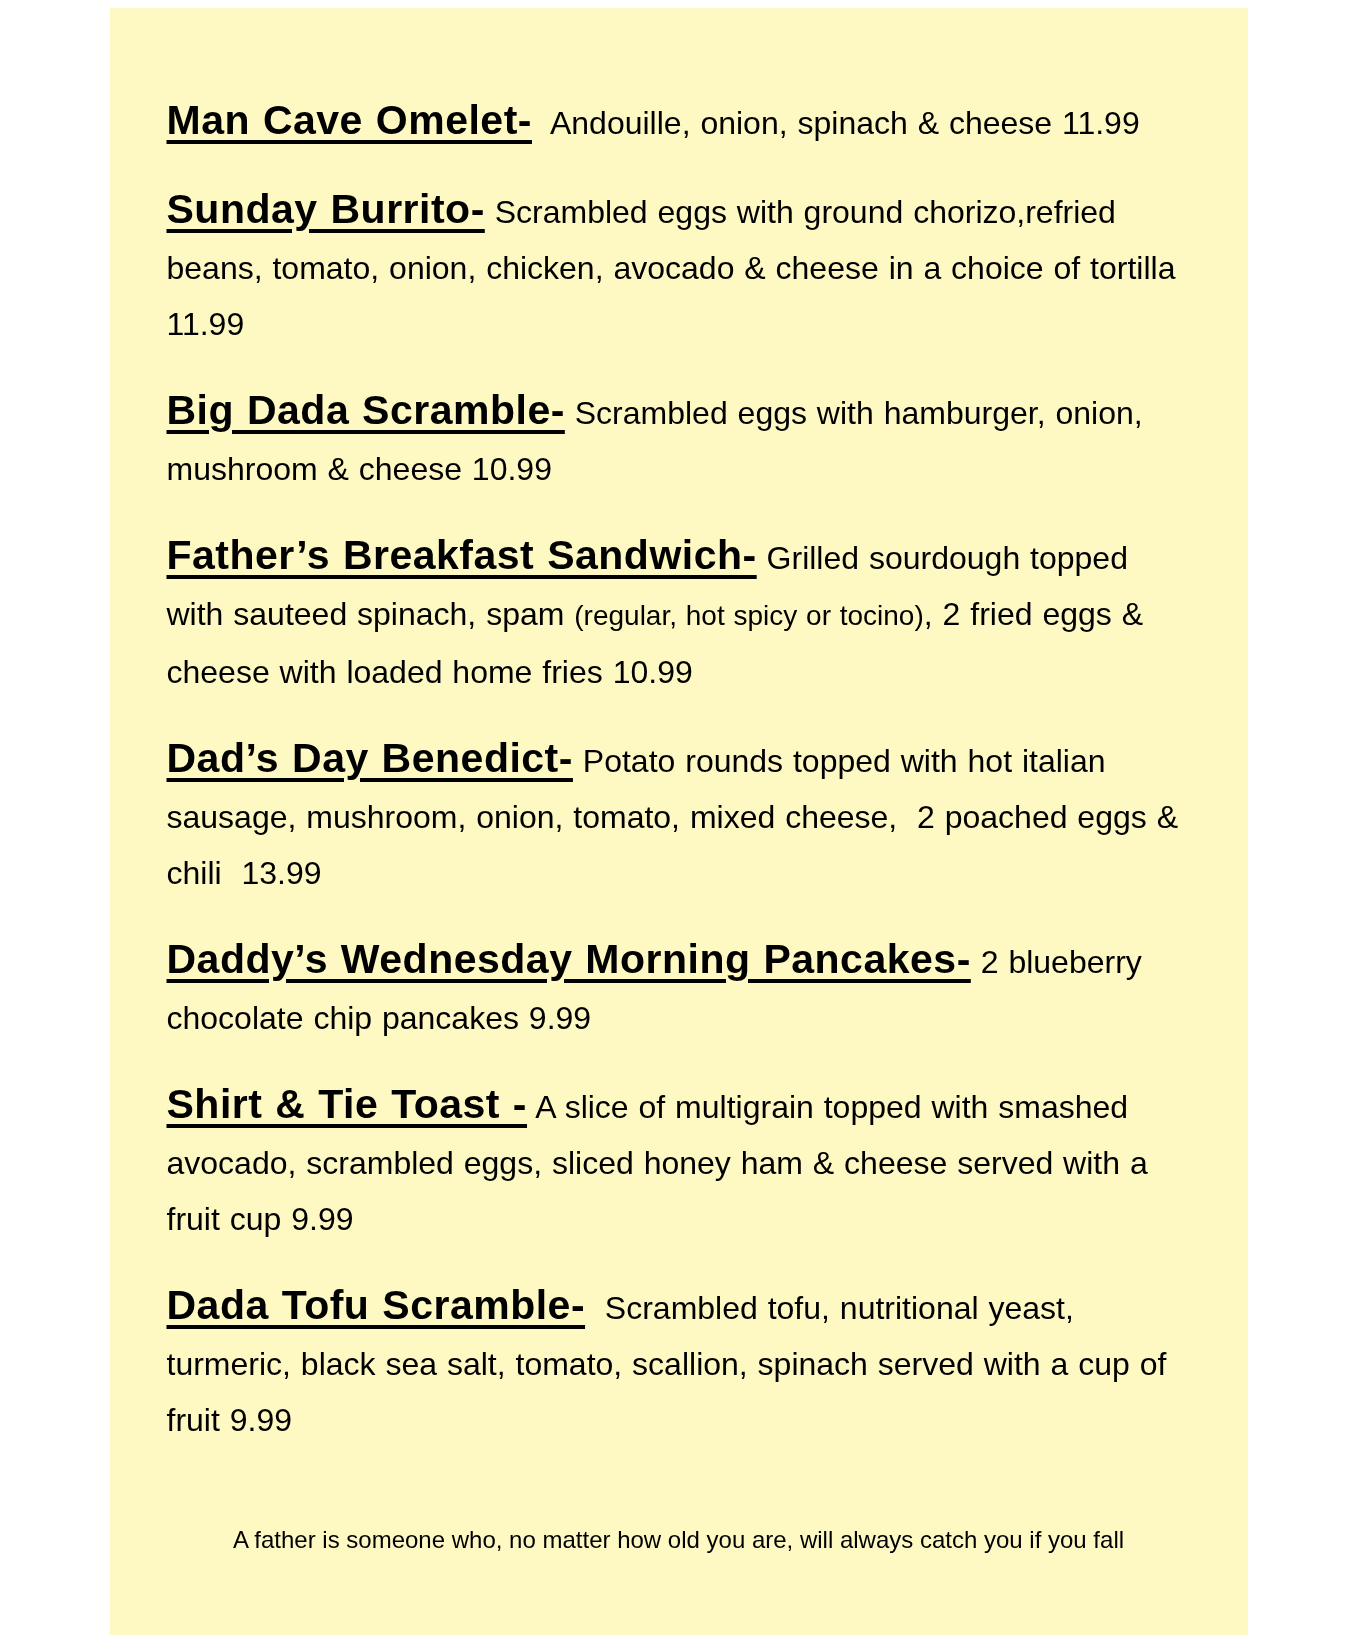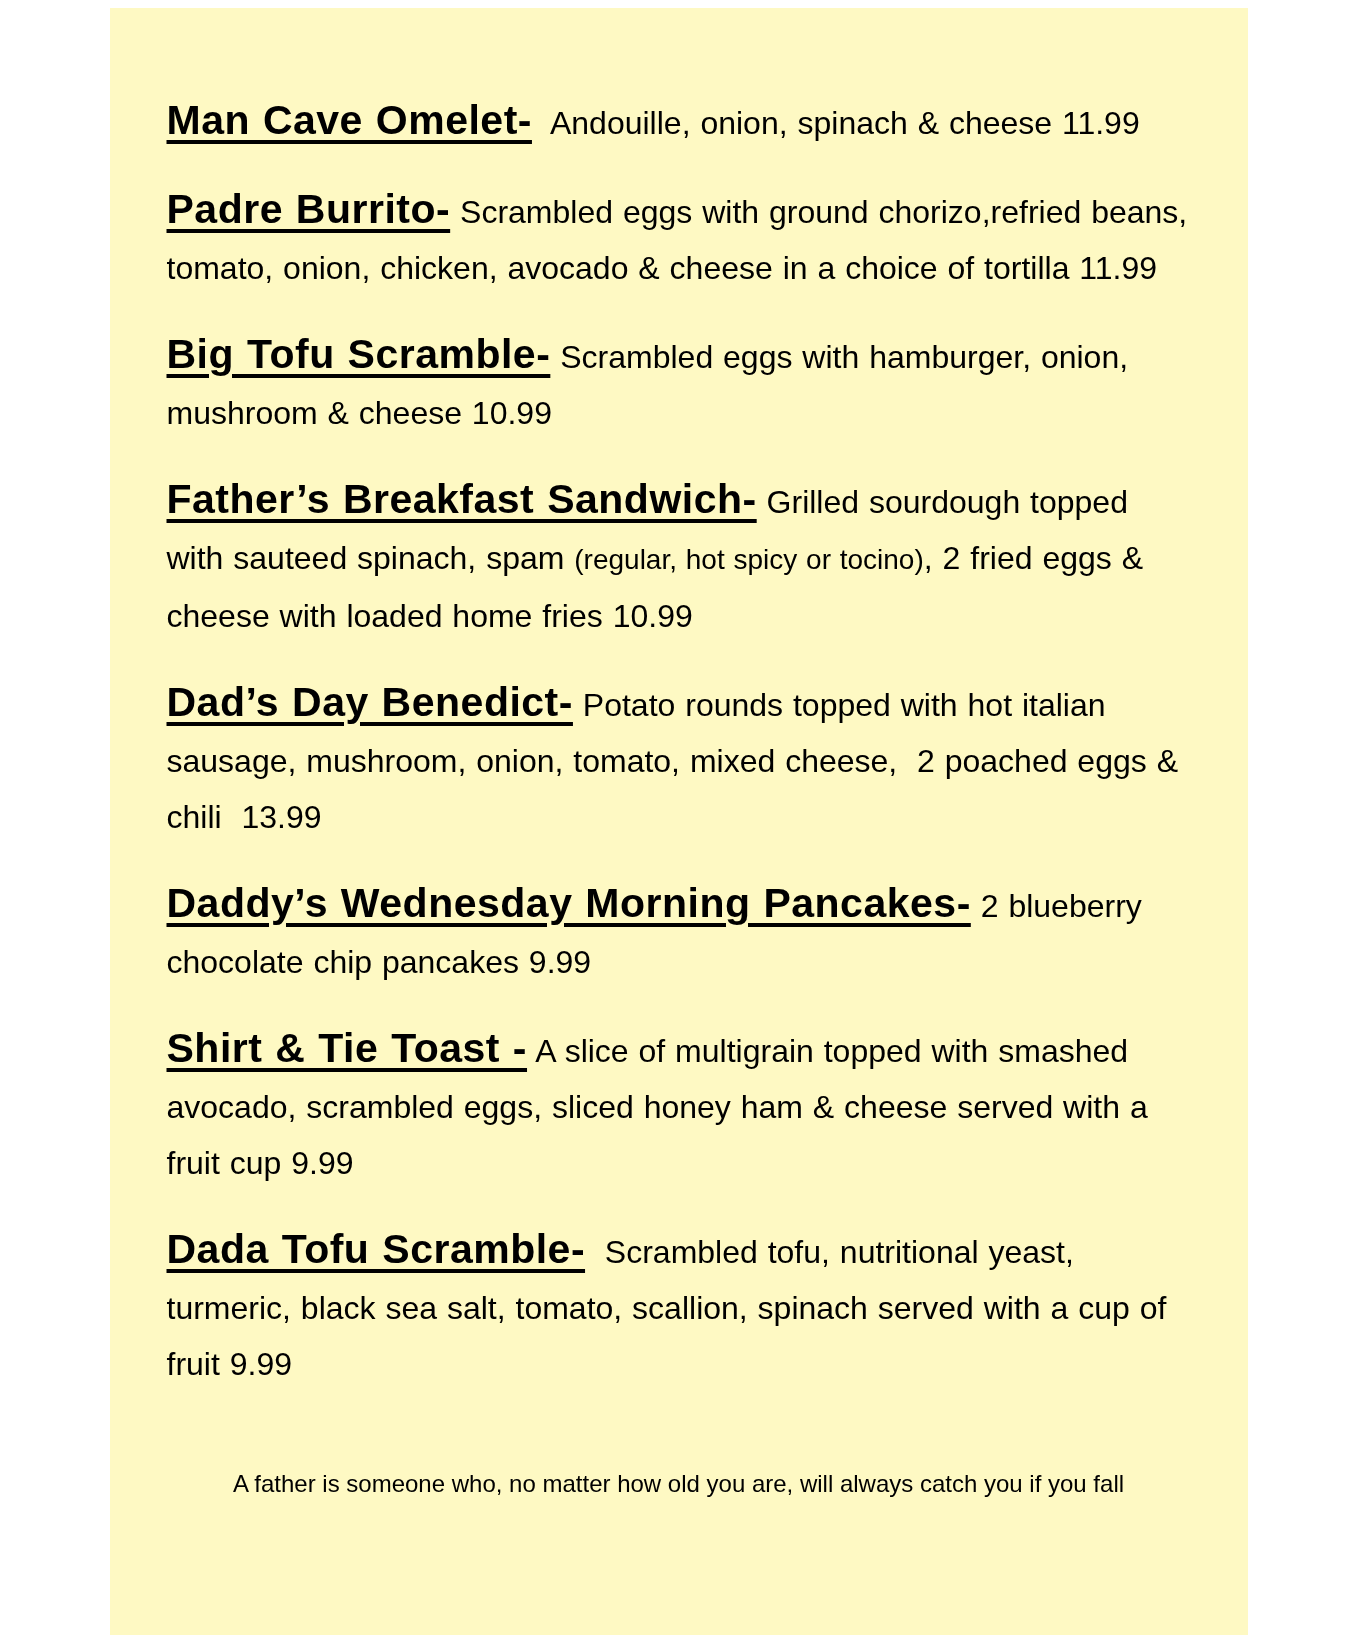--- a/index.html
+++ b/index.html
@@ -48,22 +48,22 @@
     text-align: center;
     white-space: pre-wrap;
   }
 </style>
 </head>
 <body>
 
 <div class="page">
   <div class="menu" id="menu-list">
       <p class="menu-item"><span class="item-name">Man Cave Omelet-</span><span class="item-desc"><span class="seg-normal">  Andouille, onion, spinach &amp; cheese 11.99</span></span></p>
-      <p class="menu-item"><span class="item-name">Padre Burrito-</span><span class="item-desc"><span class="seg-normal"> Scrambled eggs with ground chorizo,refried beans, tomato, onion, chicken, avocado &amp; cheese in a choice of tortilla 11.99</span></span></p>
-      <p class="menu-item"><span class="item-name">Big Tofu Scramble-</span><span class="item-desc"><span class="seg-normal"> Scrambled eggs with hamburger, onion, mushroom &amp; cheese 10.99</span></span></p>
+      <p class="menu-item"><span class="item-name">Sunday Burrito-</span><span class="item-desc"><span class="seg-normal"> Scrambled eggs with ground chorizo,refried beans, tomato, onion, chicken, avocado &amp; cheese in a choice of tortilla 11.99</span></span></p>
+      <p class="menu-item"><span class="item-name">Big Dada Scramble-</span><span class="item-desc"><span class="seg-normal"> Scrambled eggs with hamburger, onion, mushroom &amp; cheese 10.99</span></span></p>
       <p class="menu-item"><span class="item-name">Father’s Breakfast Sandwich-</span><span class="item-desc"><span class="seg-normal"> Grilled sourdough topped with sauteed spinach, spam </span><span class="seg-small">(regular, hot spicy or tocino)</span><span class="seg-normal">, 2 fried eggs &amp; cheese with loaded home fries 10.99</span></span></p>
       <p class="menu-item"><span class="item-name">Dad’s Day Benedict-</span><span class="item-desc"><span class="seg-normal"> Potato rounds topped with hot italian sausage, mushroom, onion, tomato, mixed cheese,  2 poached eggs &amp; chili  13.99</span></span></p>
       <p class="menu-item"><span class="item-name">Daddy’s Wednesday Morning Pancakes-</span><span class="item-desc"><span class="seg-normal"> 2 blueberry chocolate chip pancakes 9.99</span></span></p>
       <p class="menu-item"><span class="item-name">Shirt &amp; Tie Toast -</span><span class="item-desc"><span class="seg-normal"> A slice of multigrain topped with smashed avocado, scrambled eggs, sliced honey ham &amp; cheese served with a fruit cup 9.99</span></span></p>
       <p class="menu-item"><span class="item-name">Dada Tofu Scramble-</span><span class="item-desc"><span class="seg-normal">  Scrambled tofu, nutritional yeast, turmeric, black sea salt, tomato, scallion, spinach served with a cup of fruit 9.99</span></span></p>
     </div>
   <p class="quote">A father is someone who, no matter how old you are, will always catch you if you fall</p>
 </div>
 
 </body></html>

